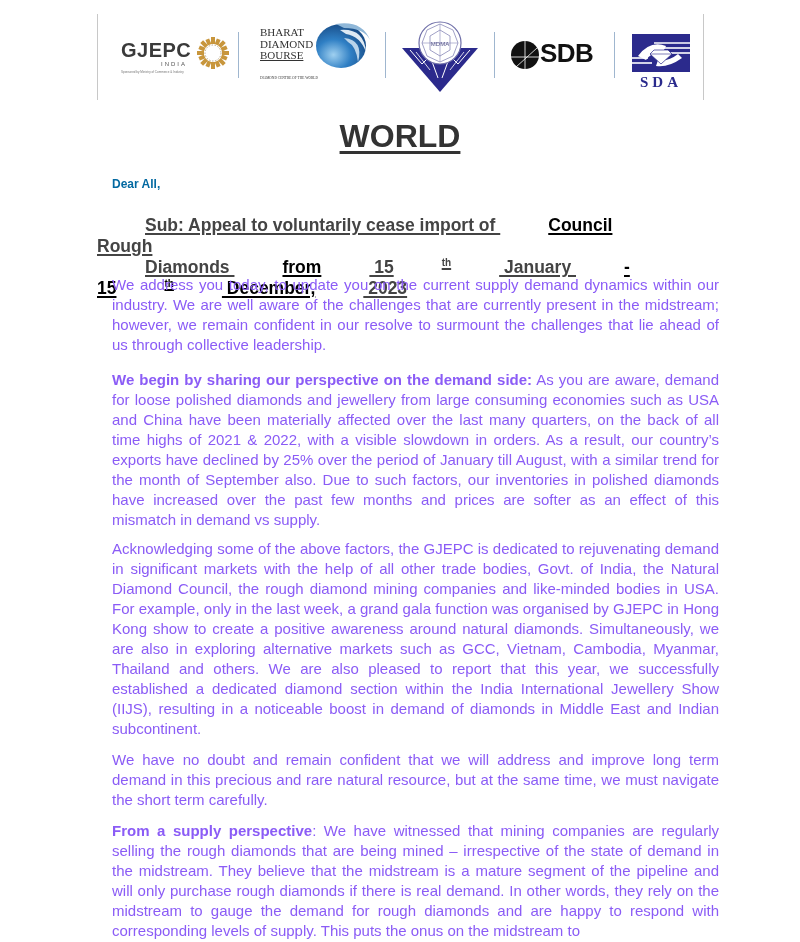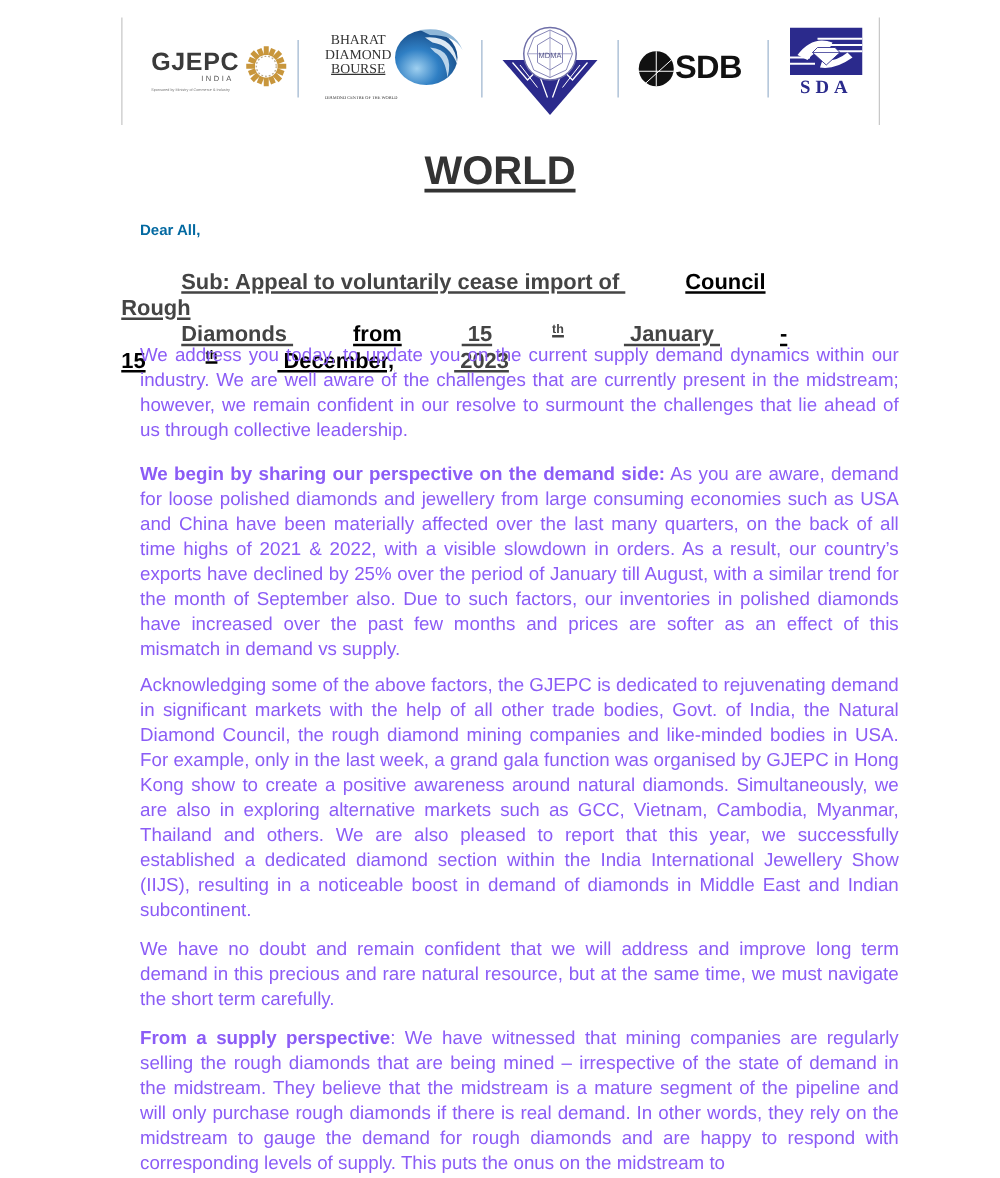--- a/index.html
+++ b/index.html
@@ -15,34 +15,34 @@
   .logo { position: absolute; }
   
   .gjepc { left: 24px; top: 22px; width: 110px; height: 40px; }
   .gjepc .word { position: absolute; left: 0; top: 3px; font-size: 20px; font-weight: bold; color: #3a3a3a; letter-spacing: 0.5px; }
   .gjepc .sub { position: absolute; left: 40px; top: 25px; font-size: 6px; letter-spacing: 2px; color: #555; }
   .gjepc .tiny { position: absolute; left: 0; top: 34px; font-size: 3px; color: #777; white-space: nowrap; }
   .gjepc .sun { position: absolute; left: 75px; top: 0; width: 34px; height: 34px; }
 
   
   .bdb { left: 163px; top: 4px; width: 122px; height: 66px; }
-  .bdb .txt { position: absolute; left: 0; top: 9px; font-family: "Liberation Serif", serif; font-size: 11px; line-height: 11.5px; color: #333; text-align: center; }
+  .bdb .txt { position: absolute; left: 0; top: 9px; font-family: "Liberation Serif", serif; font-size: 11px; line-height: 11.5px; color: #333; }
   .bdb .tag { position: absolute; left: 0; top: 58px; font-family: "Liberation Serif", serif; font-size: 3.5px; color: #333; white-space: nowrap; }
   .bdb .globe { position: absolute; left: 54px; top: 0; width: 58px; height: 52px; }
 
   
   .mdma { left: 303px; top: 4px; width: 80px; height: 76px; }
 
   
   .sdb { left: 413px; top: 26px; width: 85px; height: 30px; }
   .sdb .circ { position: absolute; left: 0; top: 0; width: 30px; height: 30px; }
   .sdb .word { position: absolute; left: 30px; top: -2px; font-size: 26px; font-weight: bold; color: #111; letter-spacing: -0.5px; }
 
   
-  .sda { left: 535px; top: 8px; width: 46px; height: 56px; }
+  .sda { left: 535px; top: 20px; width: 46px; height: 56px; }
   .sda .word { position: absolute; left: 0; top: 40px; width: 58px; text-align: center; font-family: "Liberation Serif", serif; font-size: 15px; font-weight: bold; color: #2a2a8c; letter-spacing: 4px; }
 
   
   .title { position: absolute; left: 0; width: 800px; top: 118px; text-align: center; }
   .title span { font-size: 32px; font-weight: bold; color: #333; text-decoration: underline; text-decoration-thickness: 3px; text-underline-offset: 4px; }
 
   .salutation { position: absolute; left: 112px; top: 177px; font-size: 12px; font-weight: bold; color: #0369a1; }
 
   .subject { position: absolute; left: 97px; top: 215px; width: 610px; font-size: 17.5px; font-weight: bold; line-height: 21px; color: #444; }
   .subject .u { text-decoration: underline; text-decoration-thickness: 2px; text-underline-offset: 2px; margin-left: 48px; }

